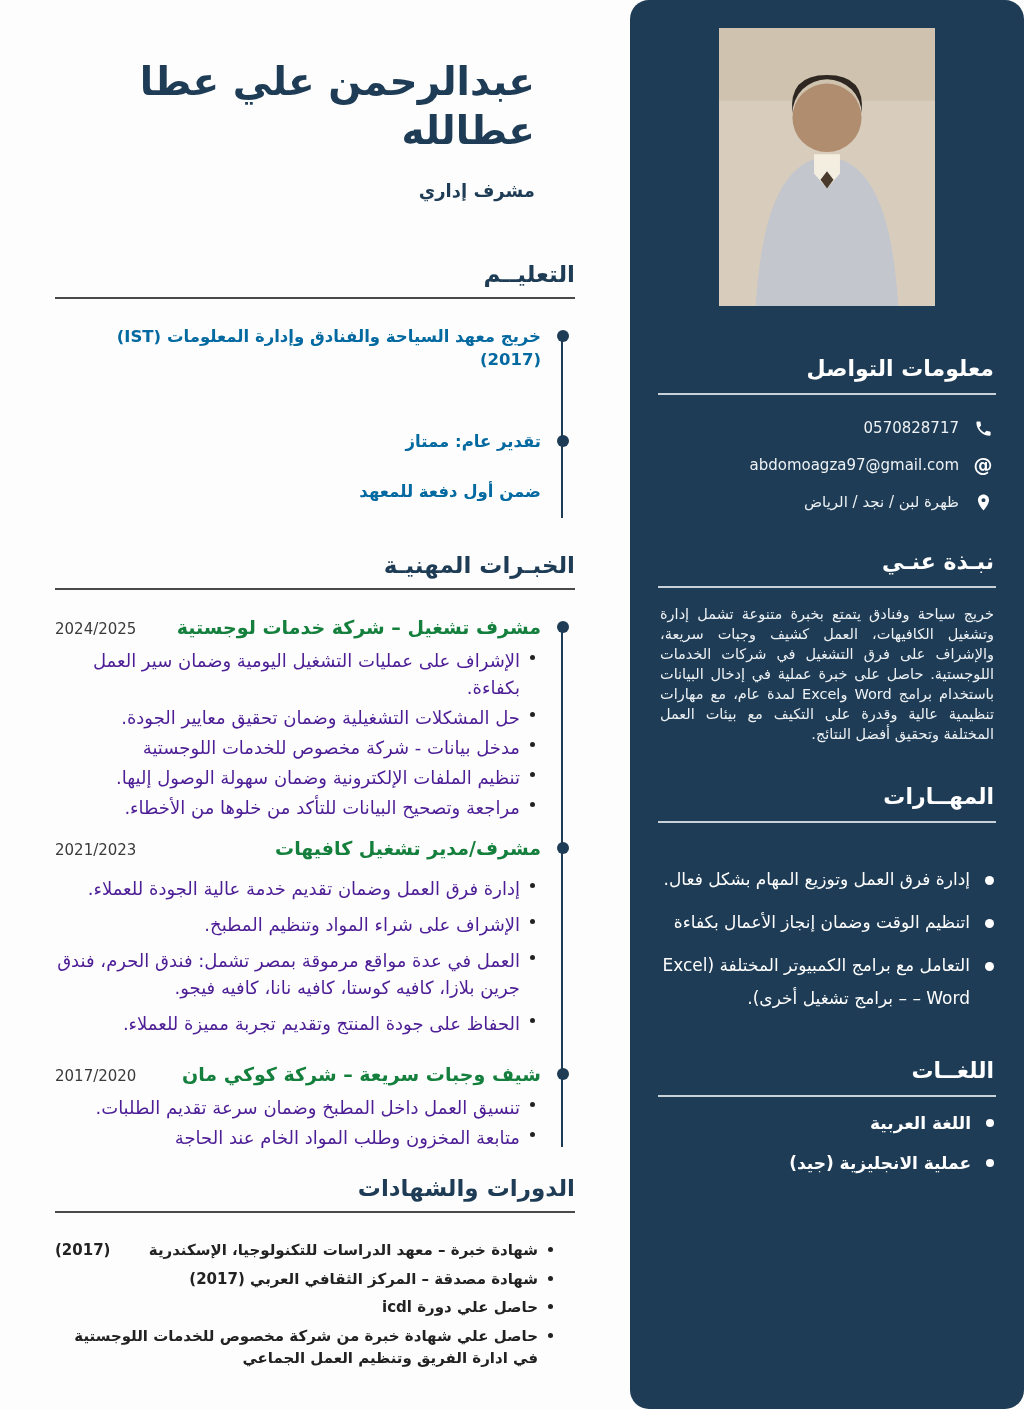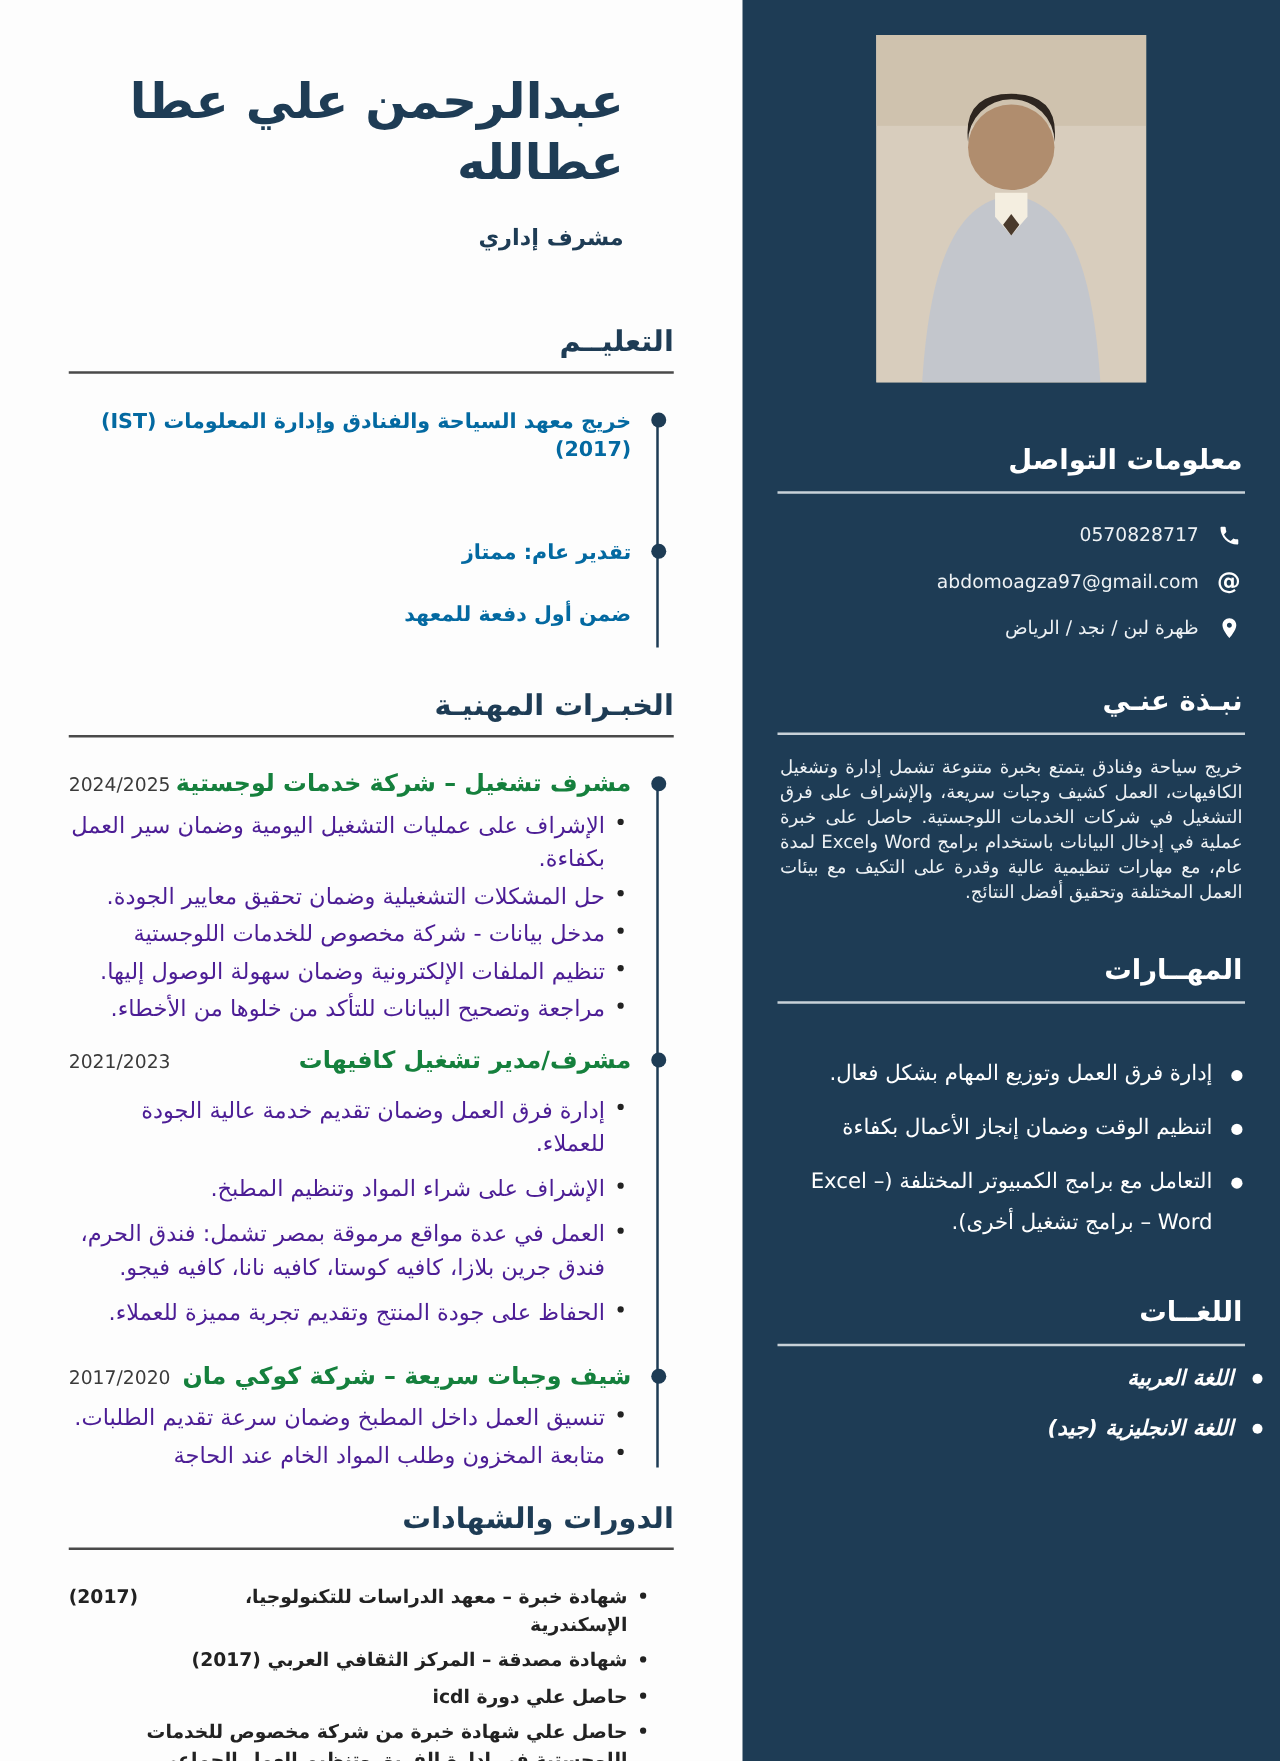--- a/index.html
+++ b/index.html
@@ -5,22 +5,23 @@
   * { margin:0; padding:0; box-sizing:border-box; }
   html,body { background:#e8e8e8; }
   body { font-family:"DejaVu Sans", sans-serif; }
   .page {
     width:1024px; height:1409px; margin:0 auto; background:#fdfdfd;
     display:flex; direction:rtl; overflow:hidden; position:relative;
   }
 
   
   .sidebar {
-    width:430px; flex-shrink:0; background:#1e3c55; color:#eef2f5;
+    width:394px; flex-shrink:0; background:#1e3c55; color:#eef2f5;
     padding-top:28px;
+    border-radius:19px;
   }
   .photo {
     width:216px; height:278px; margin:0 auto; background:#d8cdbd; overflow:hidden;
   }
   .photo svg { width:100%; height:100%; display:block; }
   .sb-section { margin-top:46px; }
   .sb-title {
     font-size:22px; font-weight:bold; color:#ffffff; text-align:right;
     padding:0 30px; letter-spacing:0.2px;
   }
@@ -45,22 +46,22 @@
     display:flex; gap:15px; padding:0 30px; margin-bottom:10px;
     font-size:17px; line-height:1.95; color:#ffffff;
   }
   .skill-item .dot {
     width:9px; height:9px; border-radius:50%; background:#ffffff;
     flex-shrink:0; margin-top:13px;
   }
 
   .lang-list { margin-top:16px; }
   .lang-item {
-    display:flex; align-items:center; gap:15px; padding:0 14px; margin-bottom:20px;
-    font-size:17px; font-weight:bold; color:#ffffff;font-style:italic;
+    display:flex; align-items:center; gap:15px; padding:0 30px; margin-bottom:20px;
+    font-size:17px; font-weight:bold; color:#ffffff;
   }
   .lang-item .dot { width:8px; height:8px; border-radius:50%; background:#ffffff; flex-shrink:0; }
 
   
   .main { flex:1; padding:58px 55px 0 55px; color:#262626; }
   .name {
     font-size:39px; font-weight:bold; color:#1e3c55; text-align:right;
     margin-left:0; margin-right:40px; line-height:1.25;
   }
   .job-title-top {
@@ -182,21 +183,21 @@
     <section class="sb-section" style="margin-top:42px;">
       <h2 class="sb-title">اللغــات</h2>
       <div class="sb-rule"></div>
       <div class="lang-list">
         <div class="lang-item">
           <span class="dot"></span>
           <span>اللغة العربية</span>
         </div>
         <div class="lang-item">
           <span class="dot"></span>
-          <span>اللغة الانجليزية (جيد)</span>
+          <span>عملية الانجليزية (جيد)</span>
         </div>
       </div>
     </section>
 
   </aside>
 
   <main class="main">
 
     <h1 class="name">عبدالرحمن علي عطا عطالله</h1>
     <div class="job-title-top">مشرف إداري</div>

